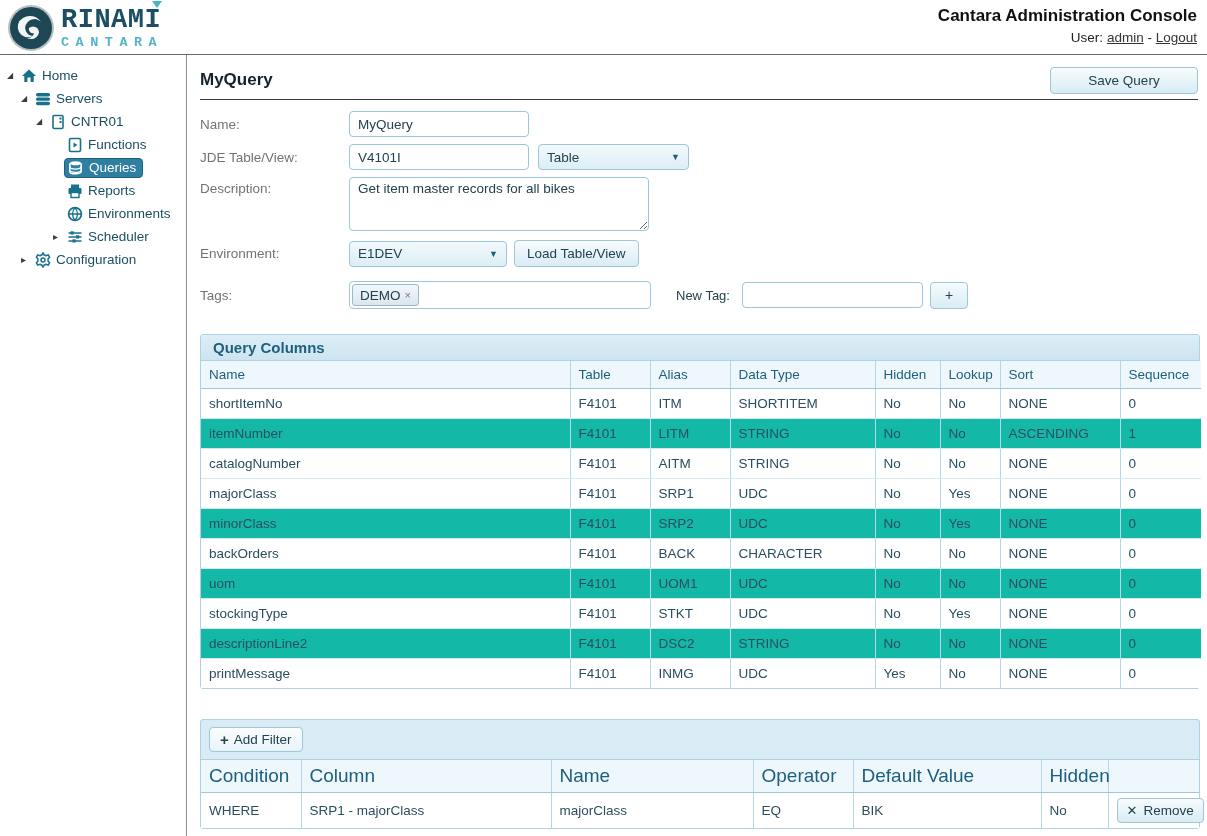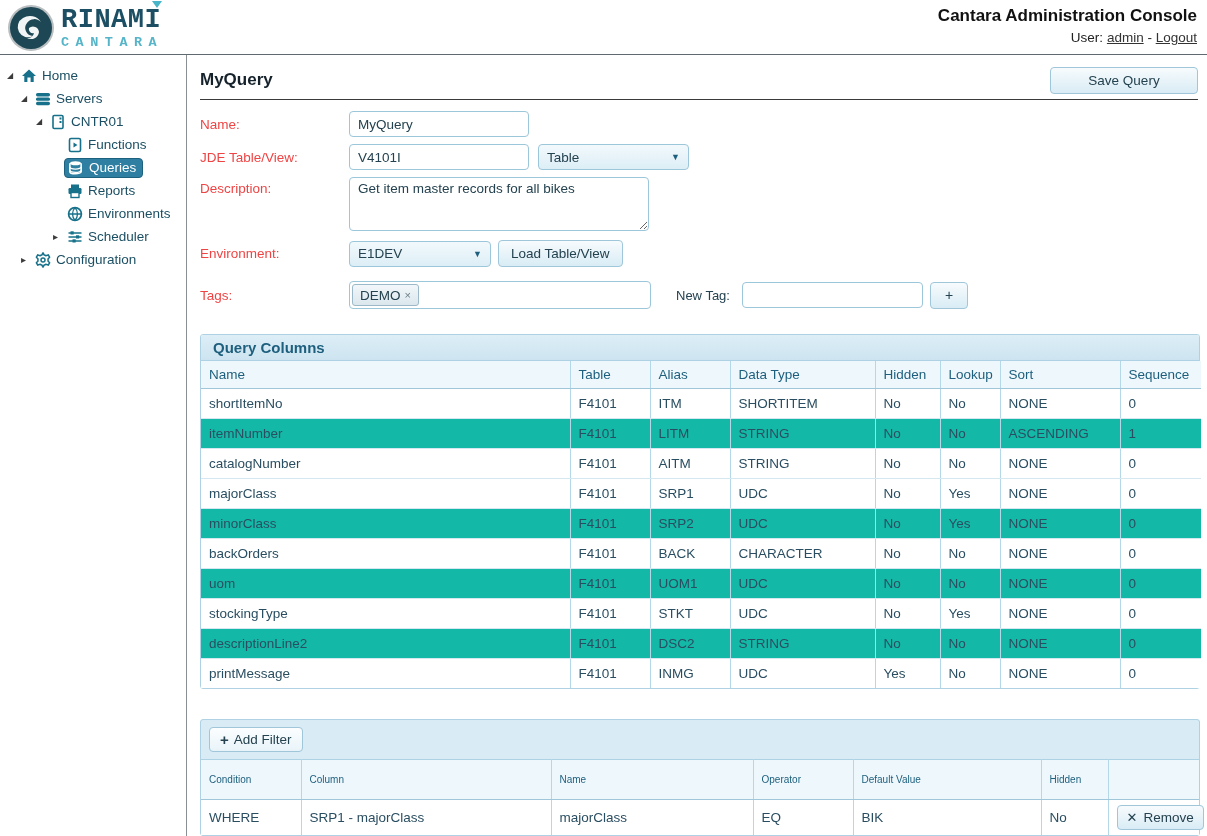--- a/index.html
+++ b/index.html
@@ -41,32 +41,32 @@
   .titlebar { display:flex; justify-content:space-between; align-items:center; height:34px; }
   .page-title { font-size:17px; font-weight:bold; color:#16222b; }
   .btn { display:inline-flex; align-items:center; justify-content:center;
     background:linear-gradient(#f7fbfd,#d9ecf5); border:1px solid #9fc6d9; border-radius:4px;
     color:#24424f; font-size:13.5px; cursor:pointer; }
   .btn-save { width:148px; height:27px; }
   .title-rule { border:none; border-top:1px solid #3a3a3a; margin:2px 0 11px 0; }
 
   .form-row { display:flex; align-items:center; margin-bottom:7px; }
   .form-row.top { align-items:flex-start; }
-  .form-label { width:149px; flex:0 0 149px; color:#ef4444; font-size:13.5px; padding-top:0; }
+  .form-label { width:149px; flex:0 0 149px; color:#737373; font-size:13.5px; padding-top:0; }
   .form-row.top .form-label { padding-top:4px; }
   input[type=text], .textin { height:26px; border:1px solid #9cc6da; border-radius:4px;
     padding:0 8px; font-family:"Liberation Sans",sans-serif; font-size:13.5px; color:#24424f; background:#fff; }
   .in-name { width:180px; }
   .in-disabled { width:180px; background:#d5d5d5; border-color:#aab6bc; }
   .sel { height:26px; background:linear-gradient(#f2f9fc,#ddeef6); border:1px solid #9cc6da;
     border-radius:4px; display:inline-flex; align-items:center; justify-content:space-between;
     padding:0 8px; cursor:pointer; color:#24424f; font-size:13.5px; }
   .sel .arrow { font-size:9px; color:#1d5f7d; margin-left:8px; }
   .sel-type { width:151px; margin-left:9px; }
-  .sel-env { width:142px; }
+  .sel-env { width:158px; }
   textarea.desc { width:300px; height:54px; border:1px solid #9cc6da; border-radius:4px;
     padding:3px 8px; font-family:"Liberation Sans",sans-serif; font-size:13.5px; color:#24424f; resize:both; }
   .btn-load { height:27px; padding:0 12px; margin-left:7px; }
   .row-env { margin-top:9px; margin-bottom:14px; }
   .tags-box { width:302px; height:28px; border:1px solid #9cc6da; border-radius:4px;
     display:flex; align-items:center; padding:2px; background:#fff; }
   .tag-chip { background:linear-gradient(#f2f7fa,#dbe7ed); border:1px solid #9bb9c8; border-radius:3px;
     height:22px; display:inline-flex; align-items:center; padding:0 7px; font-size:13.5px; color:#24424f; }
   .tag-x { margin-left:4px; color:#6b7d87; font-size:11px; cursor:pointer; }
   .newtag-label { margin-left:25px; margin-right:12px; }
@@ -86,21 +86,21 @@
   table.grid tr.alt td { background:#14b8a6; }
   table.grid tr:last-child td { border-bottom:none; }
 
   
   .filter-panel { width:1000px; background:#d9ebf5; border:1px solid #aed2e3; border-radius:3px; margin-top:30px; }
   .filter-toolbar { padding:7px 8px; }
   .btn-addfilter { height:25px; padding:0 10px; background:linear-gradient(#fcfeff,#e8f3f9); }
   .btn-addfilter .plus { font-size:15px; margin-right:5px; font-weight:bold; color:#24424f; }
   table.fgrid { width:100%; border-collapse:collapse; table-layout:fixed; border-top:1px solid #aed2e3; }
   table.fgrid th { background:#eef7fc; color:#1d5f7d; font-weight:normal; text-align:left;
-    padding:5px 8px; font-size:10px; border-right:1px solid #b5d8e8; border-bottom:1px solid #9fc6d9; height:40px; }
+    padding:5px 8px; font-size:19px; border-right:1px solid #b5d8e8; border-bottom:1px solid #9fc6d9; height:26px; }
   table.fgrid td { background:#fff; padding:5px 8px; color:#2a4e61; font-size:13.5px;
     border-right:1px solid #b5d8e8; height:35px; }
   table.fgrid th:last-child, table.fgrid td:last-child { border-right:none; }
   .btn-remove { height:25px; padding:0 9px; }
   .btn-remove .x { margin-right:6px; font-size:13px; }
 </style>
 </head>
 <body>
 
 <div class="app">

